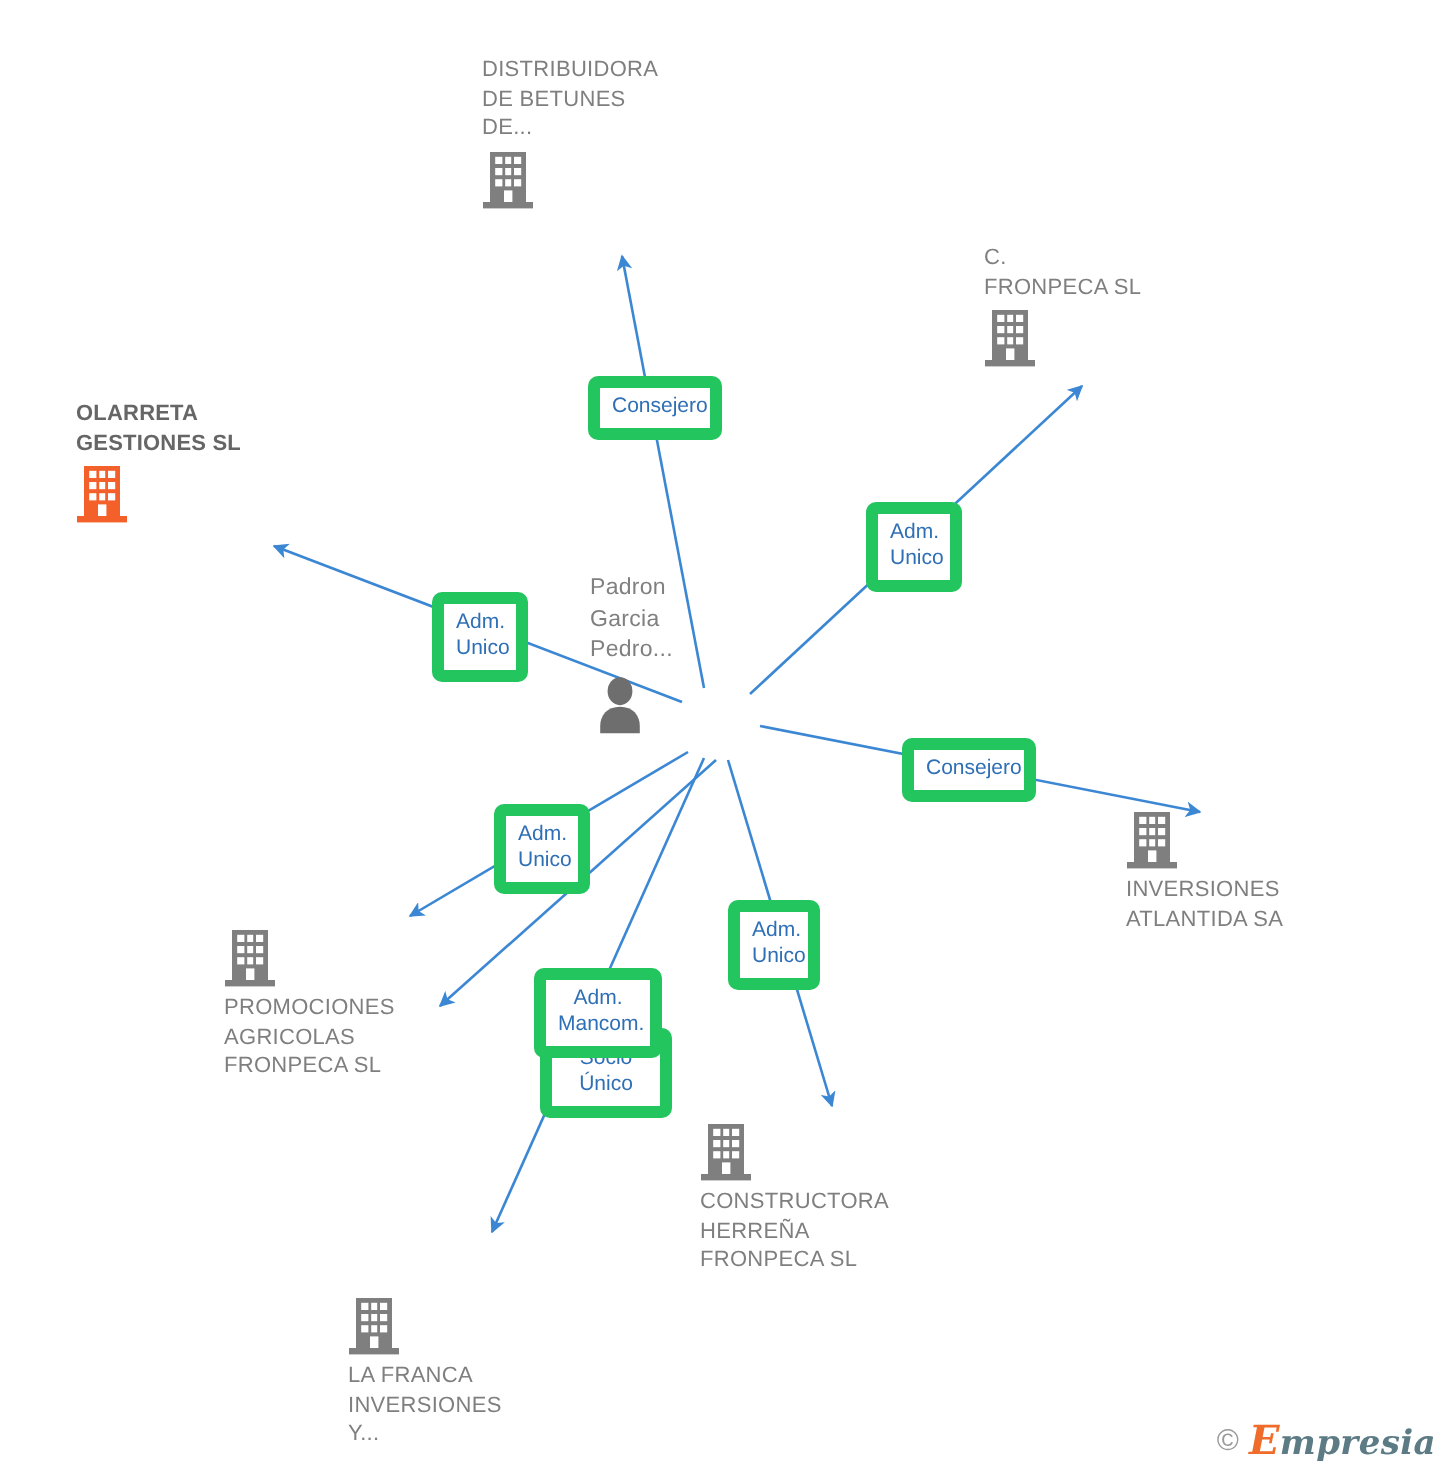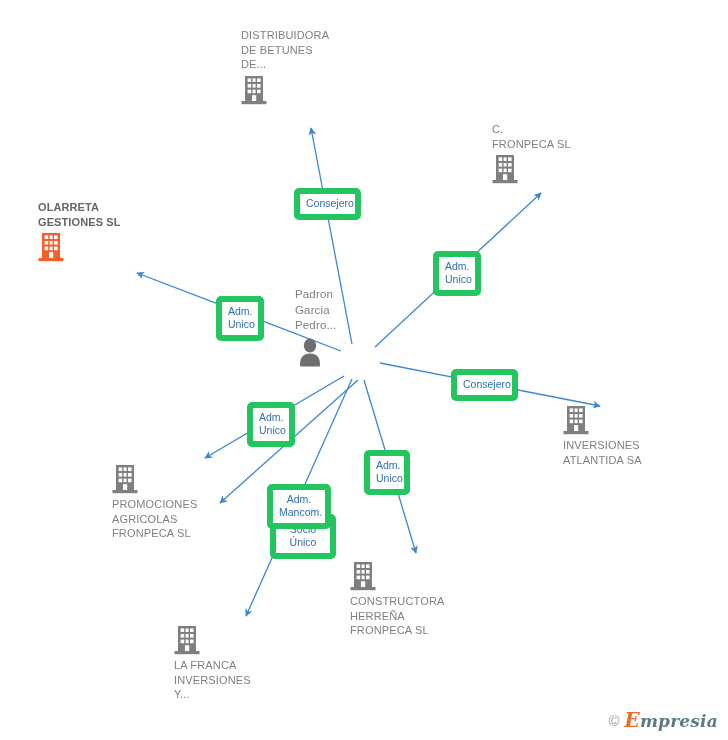--- a/index.html
+++ b/index.html
@@ -279,21 +279,21 @@
           <rect x="16.0" y="14.6" width="3.6" height="3.6"></rect>
           <rect x="11.0" y="20.2" width="4.2" height="5.8"></rect>
         </g>
       </svg>
     </span>
     <span class="caption">CONSTRUCTORA
 HERREÑA
 FRONPECA SL</span>
   </div>
 
-  <div class="node company cap-below" style="left:239px; top:625px;">
+  <div class="node company cap-below" style="left:239px; top:648px;">
     <span class="glyph">
       <svg width="26" height="30" viewBox="0 0 26 30">
         <g fill="#7f7f7f">
           <rect x="4" y="1" width="18" height="25"></rect>
           <rect x="0.5" y="26" width="25" height="3.2"></rect>
         </g>
         <g fill="#ffffff">
           <rect x="6.6" y="3.4" width="3.6" height="3.6"></rect>
           <rect x="11.6" y="3.4" width="3.0" height="3.6"></rect>
           <rect x="16.0" y="3.4" width="3.6" height="3.6"></rect>

